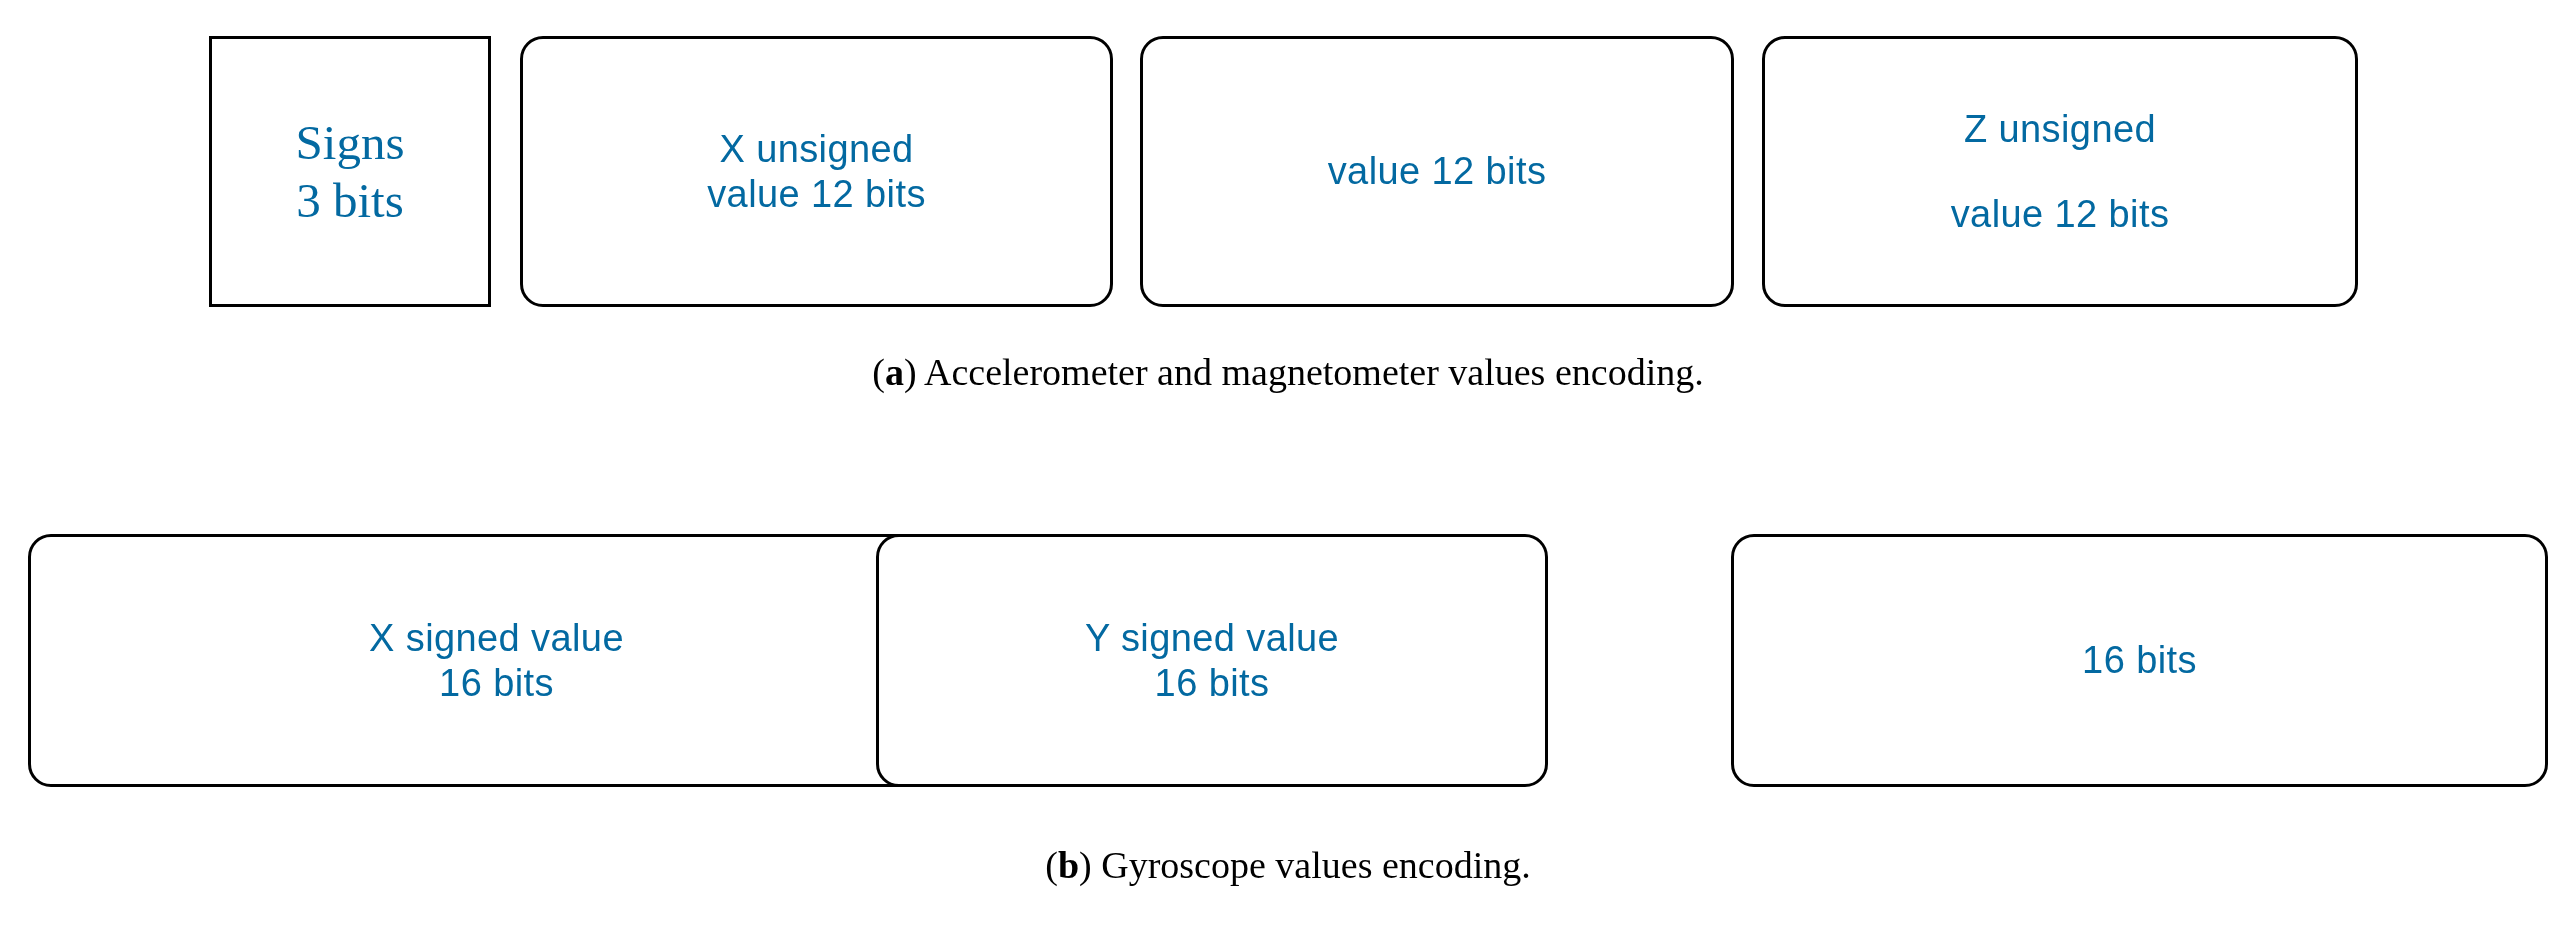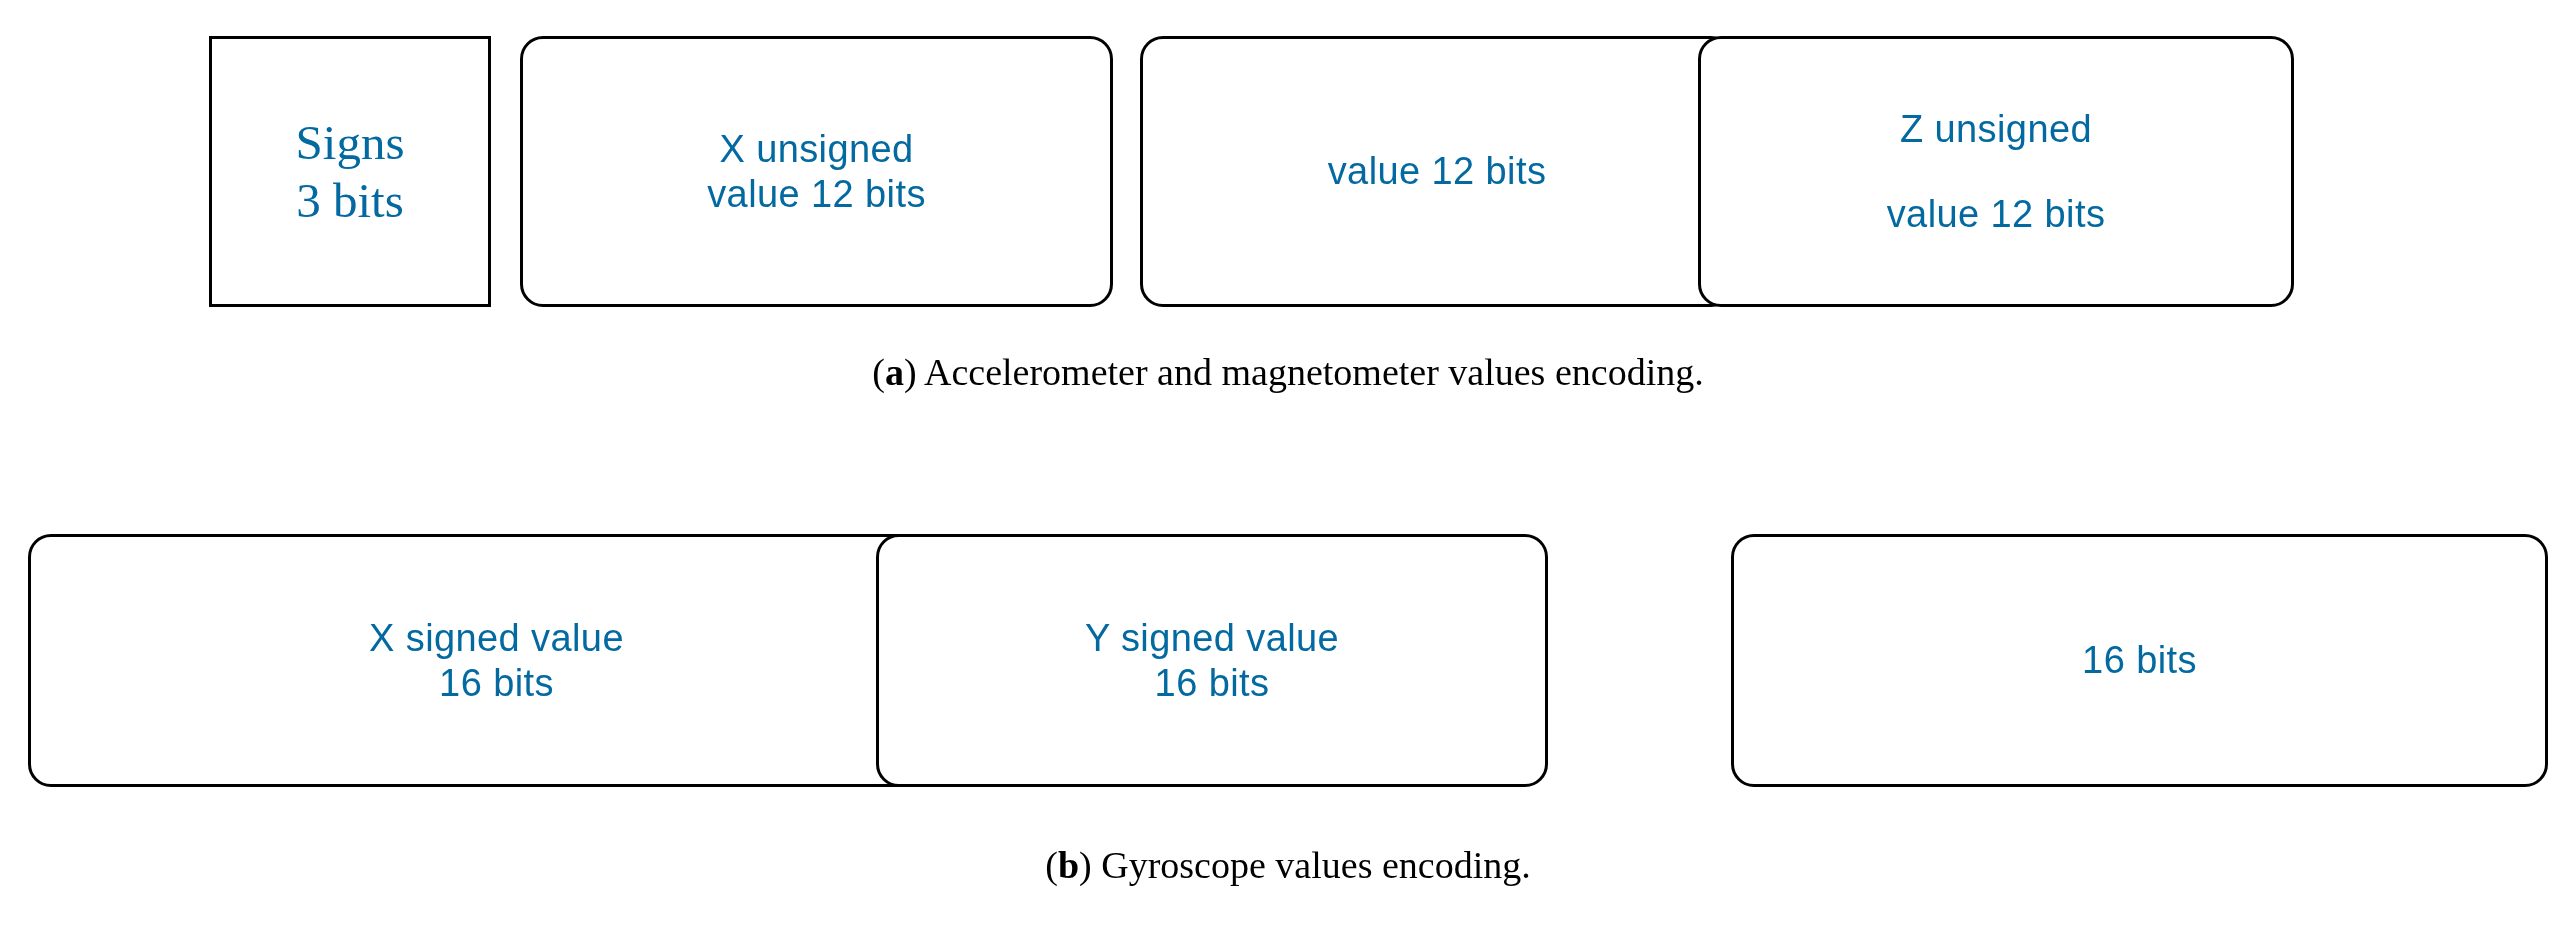--- a/index.html
+++ b/index.html
@@ -57,21 +57,21 @@
     font-family: "Liberation Serif", serif;
     font-size: 49px;
     font-weight: 400;
   }
 
   
   .rowA { top: 36px; height: 271px; }
   #box-signs       { left: 209px;  width: 282px; }
   #box-x-unsigned  { left: 520px;  width: 593px; }
   #box-y-unsigned  { left: 1140px; width: 594px; }
-  #box-z-unsigned  { left: 1698px; width: 596px; gap: 40px; }
+  #box-z-unsigned  { left: 1762px; width: 596px; gap: 40px; }
 
   
   .rowB { top: 534px; height: 253px; }
   #box-x-signed { left: 28px;   width: 937px; }
   #box-y-signed { left: 876px; width: 672px; }
   #box-z-signed { left: 1731px; width: 817px; }
 
   
   #box-z-signed .line-1 { letter-spacing: 1.9px; }
 

